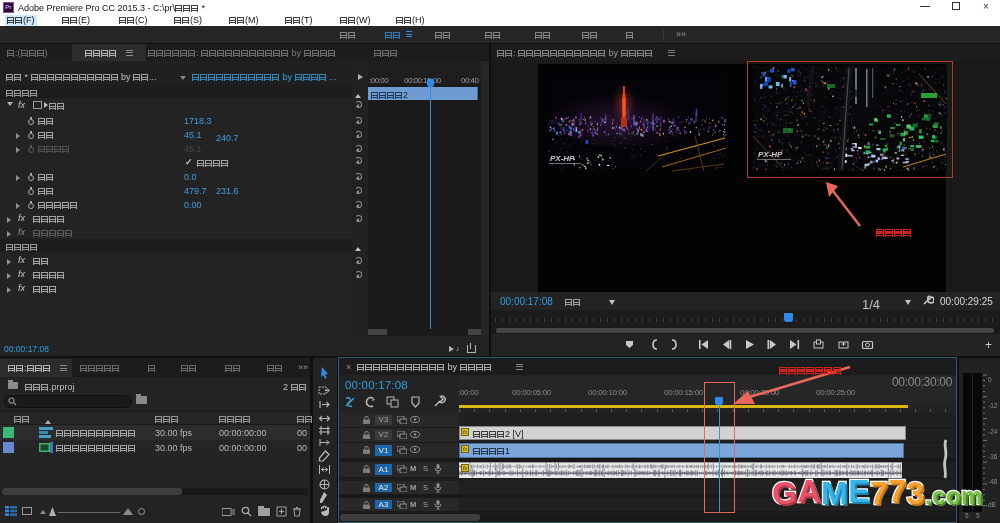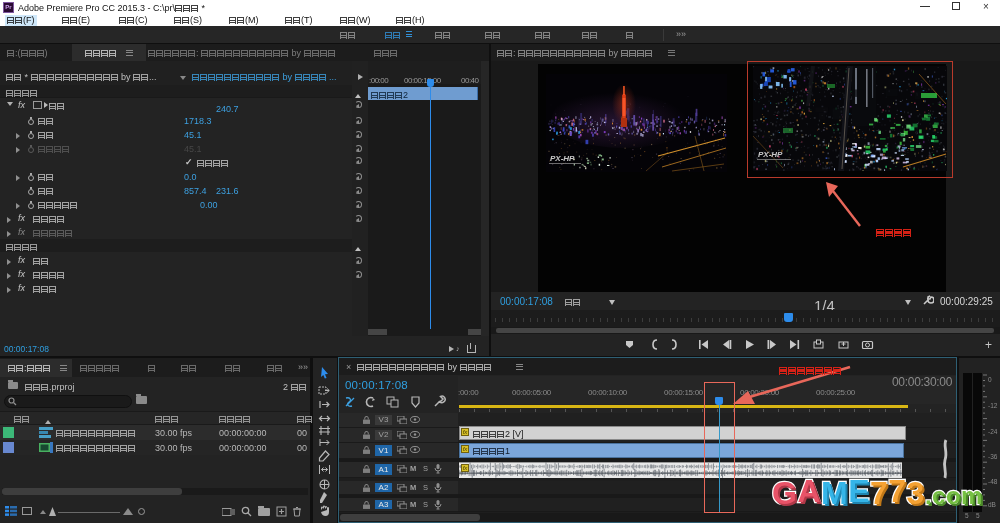--- a/index.html
+++ b/index.html
@@ -69,21 +69,21 @@
     <div class="abs" style="left:18px;top:100px;font-style:italic;color:#c8c8c8;font-size:9px">fx</div>
     <div class="abs" style="left:33px;top:101px;width:9px;height:8px;border:1px solid #999"></div>
     <div class="abs" style="left:44px;top:102px;width:0;height:0;border:3px solid transparent;border-left:4px solid #bbb"></div>
     <div class="abs" style="left:49px;top:101px;color:#c4c4c4"><i class="c7"></i><i class="c7"></i></div>
     <div class="abs" style="left:355px;top:101px;width:7px;height:7px;border:1px solid #8f8f8f;border-radius:50%;border-left-color:transparent"></div>
     <div class="abs" style="left:354px;top:104px;width:0;height:0;border:2px solid transparent;border-right:3px solid #8f8f8f"></div>
     <div class="abs" style="left:28px;top:119px;width:6px;height:6px;border:1px solid #a8a8a8;border-radius:50%"></div>
     <div class="abs" style="left:30px;top:117px;width:2px;height:2px;background:#a8a8a8"></div>
     <div class="abs" style="left:38px;top:116px;color:#c4c4c4"><i class="c7"></i><i class="c7"></i></div>
     <div class="abs" style="left:184px;top:116px;color:#3da0e0">1718.3</div>
-    <div class="abs" style="left:216px;top:104px;color:#3da0e0">240.7</div>
+    <div class="abs" style="left:216px;top:133px;color:#3da0e0">240.7</div>
     <div class="abs" style="left:355px;top:117px;width:7px;height:7px;border:1px solid #8f8f8f;border-radius:50%;border-left-color:transparent"></div>
     <div class="abs" style="left:354px;top:120px;width:0;height:0;border:2px solid transparent;border-right:3px solid #8f8f8f"></div>
     <div class="abs" style="left:16px;top:133px;width:0;height:0;border:3px solid transparent;border-left:4px solid #909090"></div>
     <div class="abs" style="left:28px;top:133px;width:6px;height:6px;border:1px solid #a8a8a8;border-radius:50%"></div>
     <div class="abs" style="left:30px;top:131px;width:2px;height:2px;background:#a8a8a8"></div>
     <div class="abs" style="left:38px;top:130px;color:#c4c4c4"><i class="c7"></i><i class="c7"></i></div>
     <div class="abs" style="left:184px;top:130px;color:#3da0e0">45.1</div>
     <div class="abs" style="left:355px;top:131px;width:7px;height:7px;border:1px solid #8f8f8f;border-radius:50%;border-left-color:transparent"></div>
     <div class="abs" style="left:354px;top:134px;width:0;height:0;border:2px solid transparent;border-right:3px solid #8f8f8f"></div>
     <div class="abs" style="left:16px;top:147px;width:0;height:0;border:3px solid transparent;border-left:4px solid #909090"></div>
@@ -100,29 +100,29 @@
     <div class="abs" style="left:16px;top:175px;width:0;height:0;border:3px solid transparent;border-left:4px solid #909090"></div>
     <div class="abs" style="left:28px;top:175px;width:6px;height:6px;border:1px solid #a8a8a8;border-radius:50%"></div>
     <div class="abs" style="left:30px;top:173px;width:2px;height:2px;background:#a8a8a8"></div>
     <div class="abs" style="left:38px;top:172px;color:#c4c4c4"><i class="c7"></i><i class="c7"></i></div>
     <div class="abs" style="left:184px;top:172px;color:#3da0e0">0.0</div>
     <div class="abs" style="left:355px;top:173px;width:7px;height:7px;border:1px solid #8f8f8f;border-radius:50%;border-left-color:transparent"></div>
     <div class="abs" style="left:354px;top:176px;width:0;height:0;border:2px solid transparent;border-right:3px solid #8f8f8f"></div>
     <div class="abs" style="left:28px;top:189px;width:6px;height:6px;border:1px solid #a8a8a8;border-radius:50%"></div>
     <div class="abs" style="left:30px;top:187px;width:2px;height:2px;background:#a8a8a8"></div>
     <div class="abs" style="left:38px;top:186px;color:#c4c4c4"><i class="c7"></i><i class="c7"></i></div>
-    <div class="abs" style="left:184px;top:186px;color:#3da0e0">857.4</div>
+    <div class="abs" style="left:184px;top:186px;color:#3da0e0">479.7</div>
     <div class="abs" style="left:216px;top:186px;color:#3da0e0">231.6</div>
     <div class="abs" style="left:355px;top:187px;width:7px;height:7px;border:1px solid #8f8f8f;border-radius:50%;border-left-color:transparent"></div>
     <div class="abs" style="left:354px;top:190px;width:0;height:0;border:2px solid transparent;border-right:3px solid #8f8f8f"></div>
     <div class="abs" style="left:16px;top:203px;width:0;height:0;border:3px solid transparent;border-left:4px solid #909090"></div>
     <div class="abs" style="left:28px;top:203px;width:6px;height:6px;border:1px solid #a8a8a8;border-radius:50%"></div>
     <div class="abs" style="left:30px;top:201px;width:2px;height:2px;background:#a8a8a8"></div>
     <div class="abs" style="left:38px;top:200px;color:#c4c4c4"><i class="c7"></i><i class="c7"></i><i class="c7"></i><i class="c7"></i><i class="c7"></i></div>
-    <div class="abs" style="left:200px;top:200px;color:#3da0e0">0.00</div>
+    <div class="abs" style="left:184px;top:200px;color:#3da0e0">0.00</div>
     <div class="abs" style="left:355px;top:201px;width:7px;height:7px;border:1px solid #8f8f8f;border-radius:50%;border-left-color:transparent"></div>
     <div class="abs" style="left:354px;top:204px;width:0;height:0;border:2px solid transparent;border-right:3px solid #8f8f8f"></div>
     <div class="abs" style="left:7px;top:217px;width:0;height:0;border:3px solid transparent;border-left:4px solid #909090"></div>
     <div class="abs" style="left:18px;top:213px;font-style:italic;color:#c8c8c8;font-size:9px">fx</div>
     <div class="abs" style="left:33px;top:214px;color:#c4c4c4"><i class="c7"></i><i class="c7"></i><i class="c7"></i><i class="c7"></i></div>
     <div class="abs" style="left:355px;top:215px;width:7px;height:7px;border:1px solid #8f8f8f;border-radius:50%;border-left-color:transparent"></div>
     <div class="abs" style="left:354px;top:218px;width:0;height:0;border:2px solid transparent;border-right:3px solid #8f8f8f"></div>
     <div class="abs" style="left:7px;top:231px;width:0;height:0;border:3px solid transparent;border-left:4px solid #909090"></div>
     <div class="abs" style="left:18px;top:227px;font-style:italic;color:#8a8a8a;font-size:9px">fx</div>
     <div class="abs" style="left:33px;top:228px;color:#6a6a6a"><i class="c7"></i><i class="c7"></i><i class="c7"></i><i class="c7"></i><i class="c7"></i></div>
@@ -1824,21 +1824,21 @@
     </svg>
     <div class="abs" style="left:747px;top:61px;width:206px;height:117px;border:1px solid #b93a2b"></div>
     <svg class="abs" style="left:820px;top:178px" width="50" height="52" viewBox="0 0 50 52">
       <line x1="40" y1="48" x2="13" y2="13" stroke="#e8675a" stroke-width="2.4"></line>
       <polygon points="6,4 18,8 9,19" fill="#e8675a"></polygon>
     </svg>
     <div class="abs" style="left:876px;top:228px;color:#e02317"><i class="cr"></i><i class="cr"></i><i class="cr"></i><i class="cr"></i></div>
     <div class="abs" style="left:500px;top:296px;font-size:10px;color:#2f9fe0">00:00:17:08</div>
     <div class="abs" style="left:565px;top:297px;color:#c0c0c0"><i class="c7"></i><i class="c7"></i></div>
     <div class="abs" style="left:609px;top:300px;width:0;height:0;border:3.5px solid transparent;border-top:5px solid #c0c0c0"></div>
-    <div class="abs" style="left:814px;top:297px;font-size:15px;color:#c0c0c0">1/4</div>
+    <div class="abs" style="left:862px;top:297px;font-size:13px;color:#c0c0c0">1/4</div>
     <div class="abs" style="left:905px;top:300px;width:0;height:0;border:3.5px solid transparent;border-top:5px solid #c0c0c0"></div>
     <svg class="abs" style="left:922px;top:294px" width="12" height="12" viewBox="0 0 12 12">
       <path d="M2 10 L6 6 M6 6 a3 3 0 1 0 3-3 l-1 2 -2 0 0-2 2-1 a3.2 3.2 0 0 0 -2 4z" stroke="#c8c8c8" stroke-width="1.6" fill="none"></path>
     </svg>
     <div class="abs" style="left:940px;top:296px;font-size:10px;color:#d8d8d8">00:00:29:25</div>
     <div class="abs" style="left:491px;top:310px;width:509px;height:17px;background:#1c1c1c"></div>
     <div class="abs" style="left:495px;top:318px;width:500px;height:4px;background:repeating-linear-gradient(90deg,#3c3c3c 0 1px,transparent 1px 7px)"></div>
     <div class="abs" style="left:784px;top:313px;width:9px;height:9px;background:#2d8ceb;border-radius:1px 1px 3px 3px"></div>
     <div class="abs" style="left:491px;top:327px;width:509px;height:7px;background:#191919"></div>
     <div class="abs" style="left:496px;top:328px;width:498px;height:5px;background:#454545;border-radius:2px"></div>

